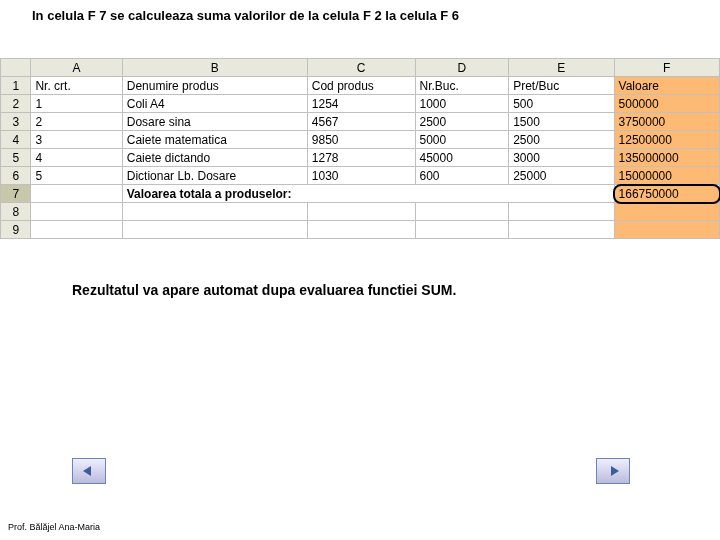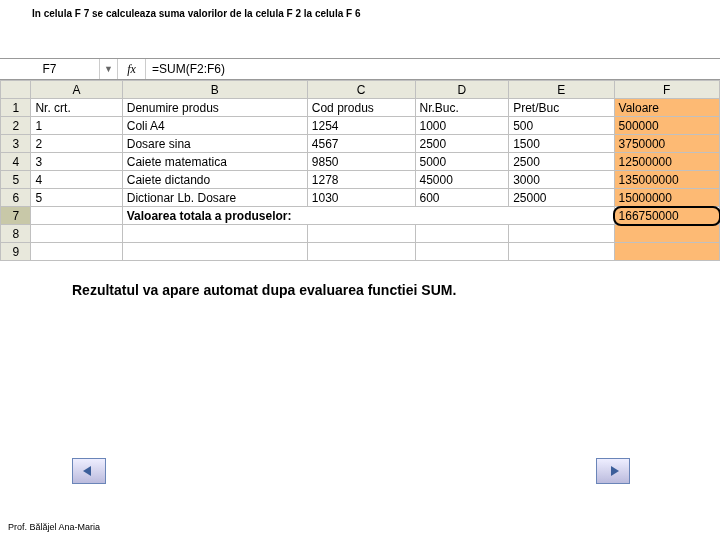--- a/index.html
+++ b/index.html
@@ -10,21 +10,21 @@
     height: 540px;
     font-family: Arial, sans-serif;
     background: #fff;
     position: relative;
   }
   .title {
     position: absolute;
     top: 8px;
     left: 32px;
     font-weight: bold;
-    font-size: 10px;
+    font-size: 13px;
   }
   .sheet-wrap {
     position: absolute;
     top: 58px;
     left: 0;
     width: 720px;
   }
   .formula-bar {
     display: flex;
     align-items: center;
@@ -135,26 +135,20 @@
     color: #000;
   }
 </style>
 </head>
 <body>
 
 <div class="title">In celula F 7 se calculeaza suma valorilor de la celula F 2 la celula F 6</div>
 
 <div class="sheet-wrap">
 
-  <div class="formula-bar">
-    <div class="name-box">F7</div>
-    <div class="dd-arrow">▼</div>
-    <div class="fx-label">fx</div>
-    <div class="formula-text">=SUM(F2:F6)</div>
-  </div>
 
   <table class="sheet">
     <tbody>
         <tr>
       <th class="col-corner"></th>
       <th class="col-A">A</th>
       <th class="col-B">B</th>
       <th class="col-C">C</th>
       <th class="col-D">D</th>
       <th class="col-E">E</th>

